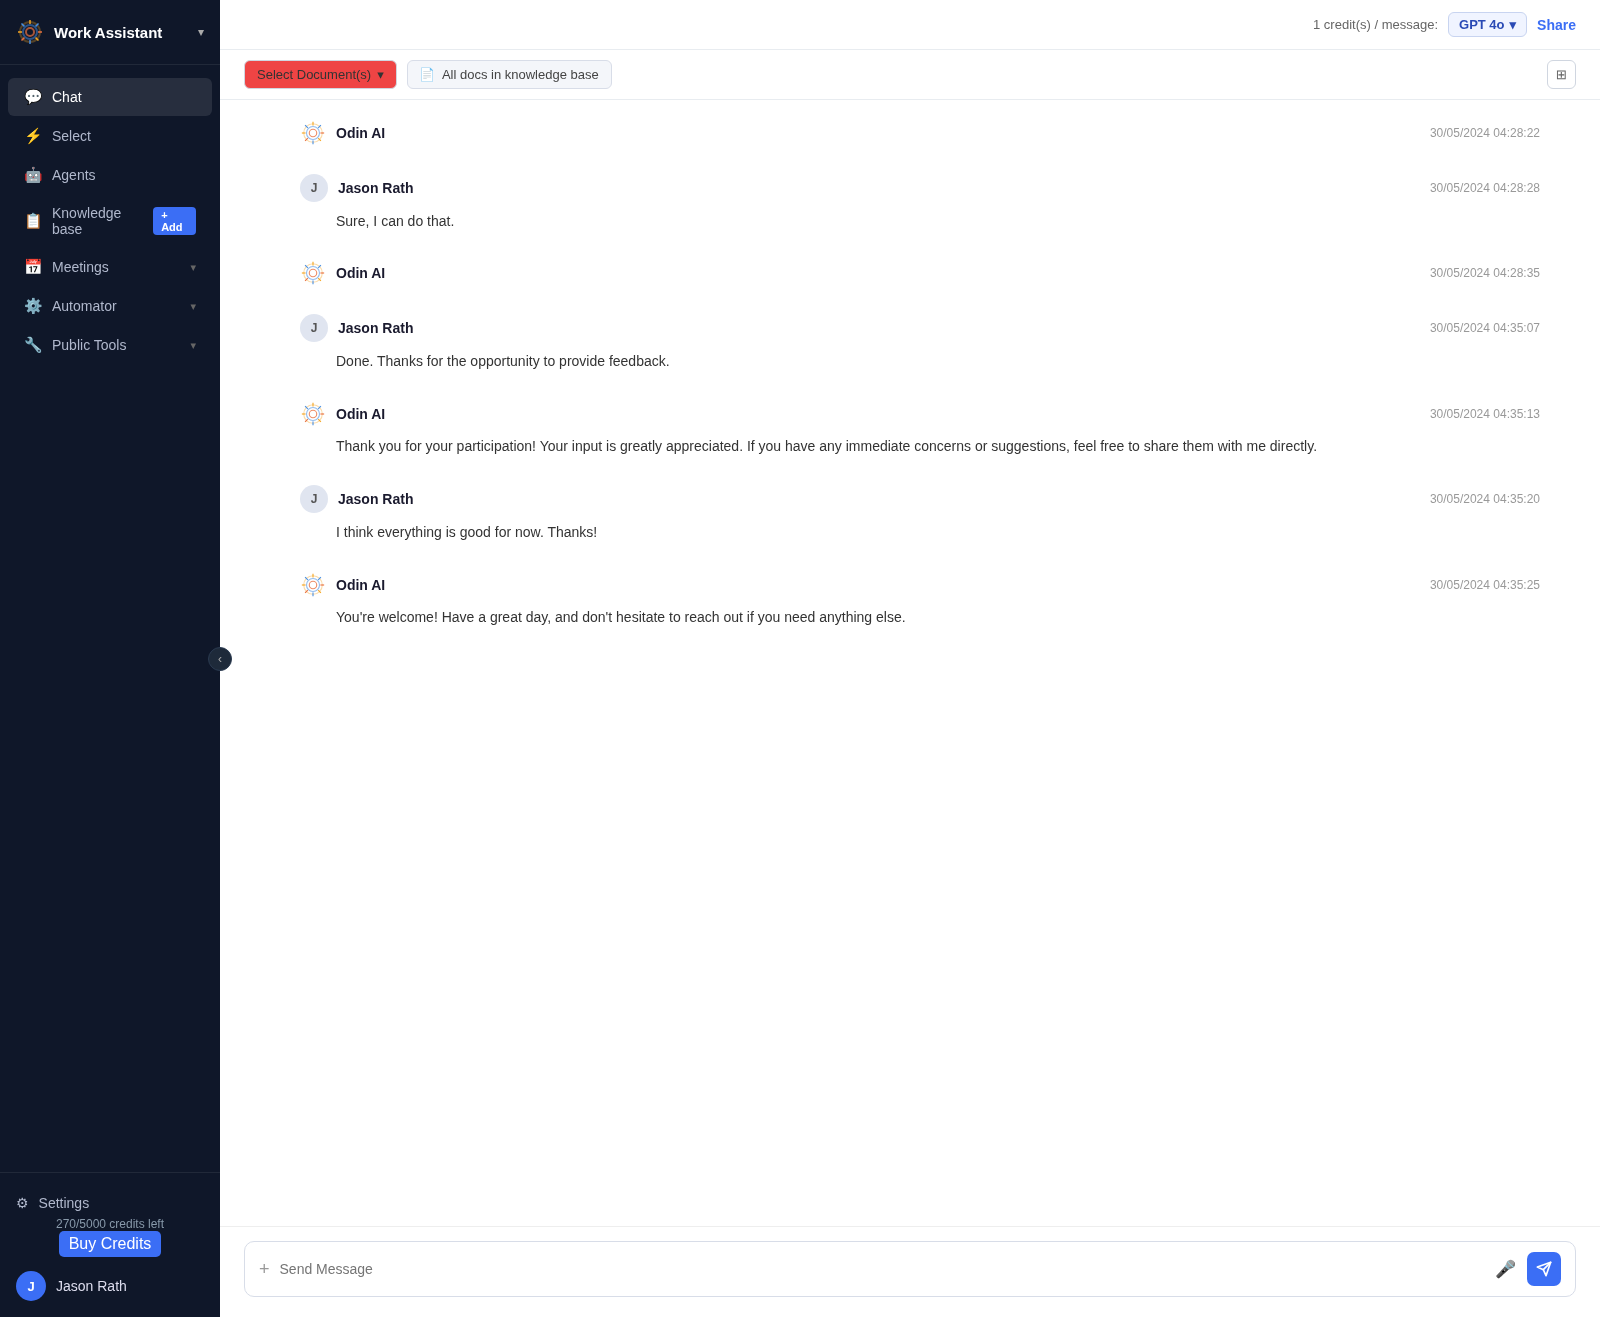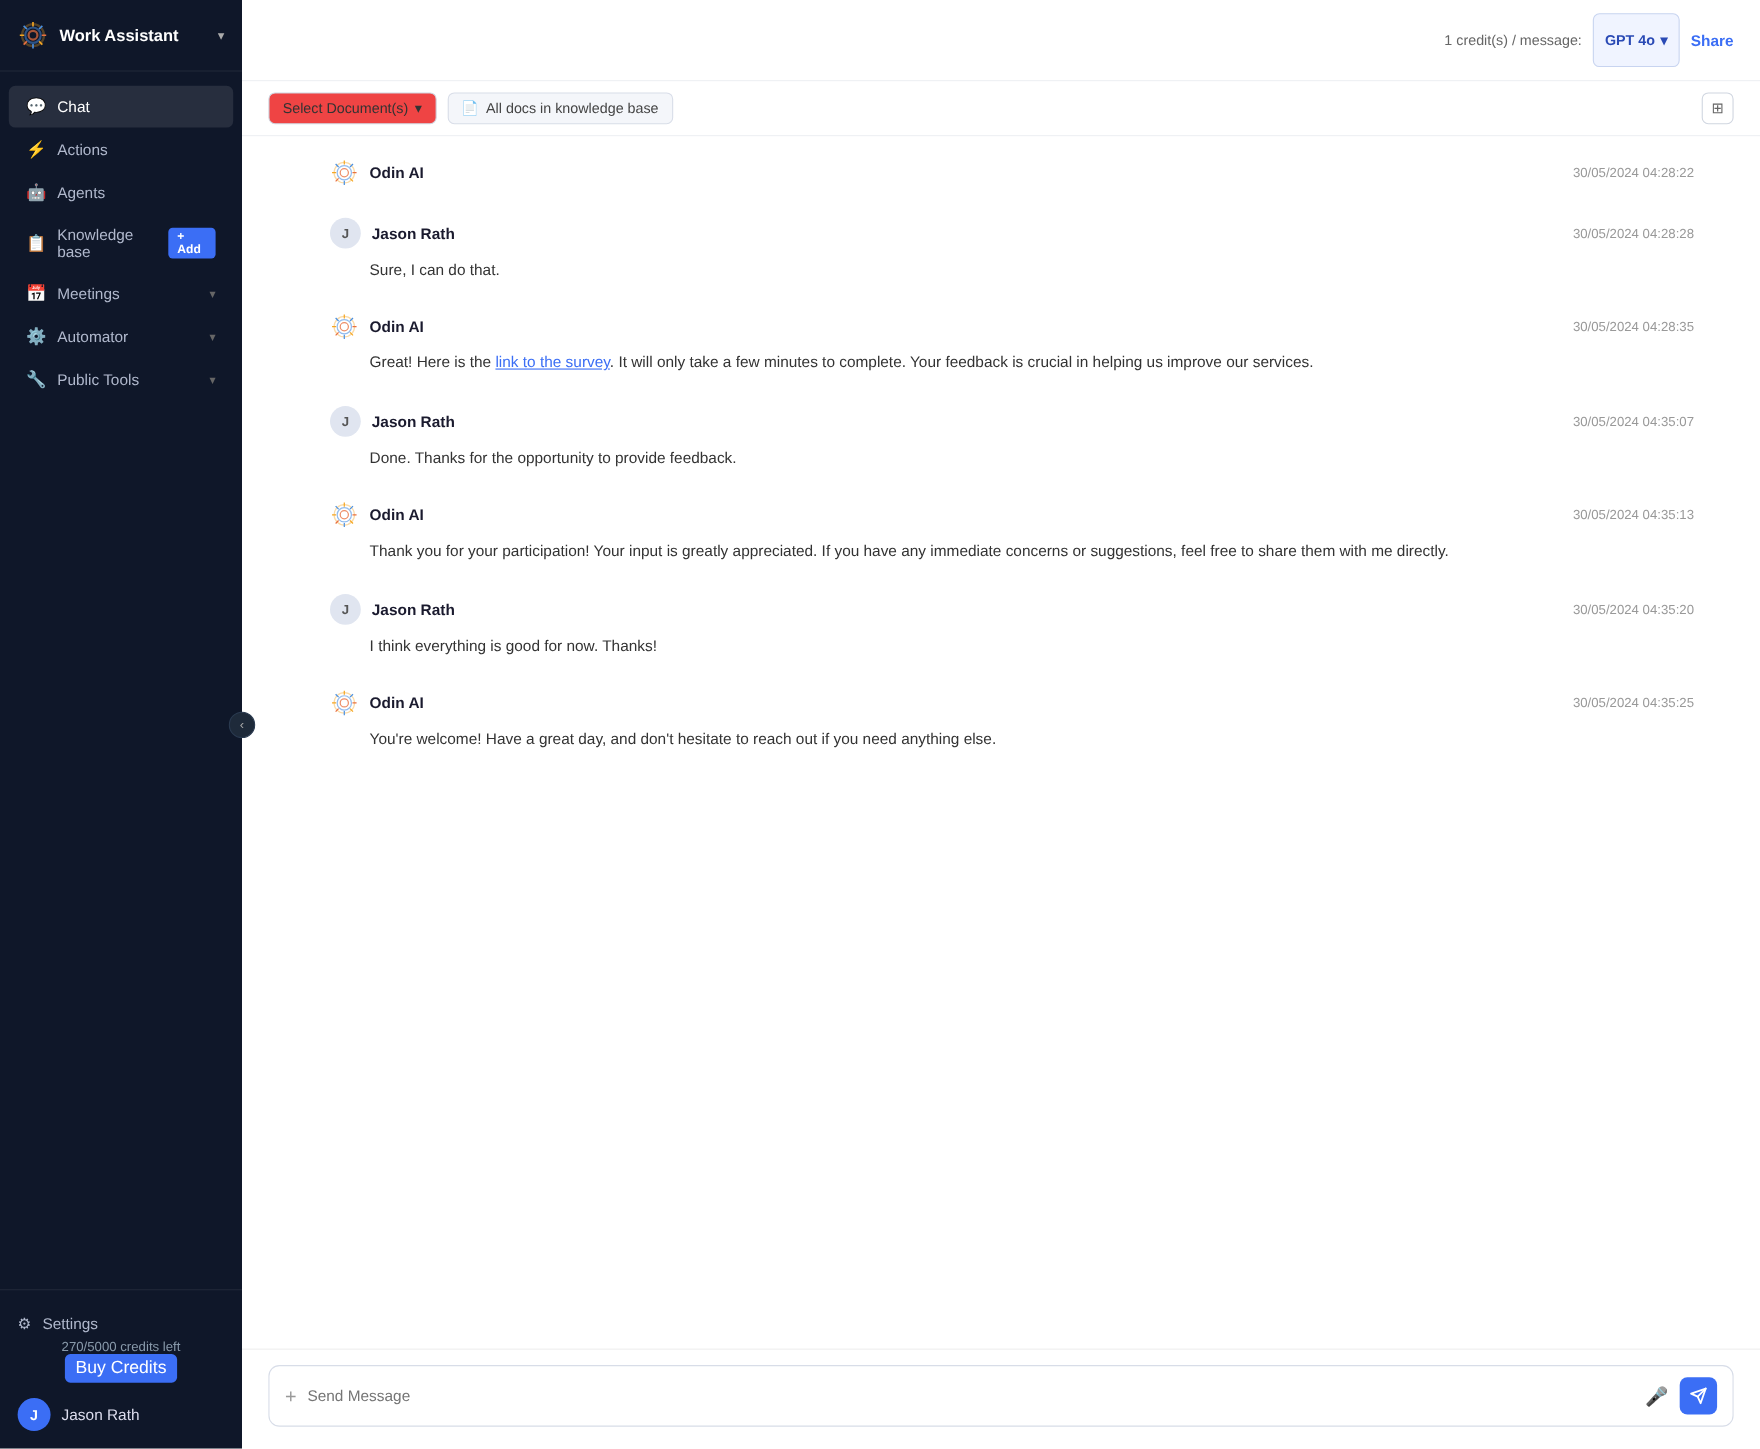--- a/index.html
+++ b/index.html
@@ -154,21 +154,21 @@
       background: #fff;
     }
     .credits-info { font-size: 13px; color: #666; }
     .model-selector {
       display: flex;
       align-items: center;
       gap: 5px;
       background: #f0f4ff;
       border: 1px solid #c8d4f0;
       border-radius: 6px;
-      padding: 16px 10px;
+      padding: 4px 10px;
       cursor: pointer;
       font-size: 13px;
       color: #2a4ab5;
       font-weight: 600;
     }
     .share-btn {
       background: none;
       border: none;
       color: #3b6ef5;
       font-size: 14px;
@@ -344,21 +344,21 @@
 
   <div class="sidebar-nav">
 
   <div class="nav-item active">
     <span class="nav-icon">💬</span>
     <span>Chat</span>
 
   </div>
       <div class="nav-item">
     <span class="nav-icon">⚡</span>
-    <span>Actions</span>
+    <span>Select</span>
 
   </div>
       <div class="nav-item">
     <span class="nav-icon">🤖</span>
     <span>Agents</span>
 
   </div>
       <div class="nav-item">
     <span class="nav-icon">📋</span>
     <span>Knowledge base</span>
@@ -478,21 +478,20 @@
       <line x1="0" y1="12" x2="0" y2="8" stroke="#4a90e2" stroke-width="1.2"></line>
       <line x1="-8.5" y1="8.5" x2="-5.6" y2="5.6" stroke="#e87040" stroke-width="1.2"></line>
       <line x1="-12" y1="0" x2="-8" y2="0" stroke="#f5a623" stroke-width="1.2"></line>
       <line x1="-8.5" y1="-8.5" x2="-5.6" y2="-5.6" stroke="#4a90e2" stroke-width="1.2"></line>
     </g>
   </svg>
             <span>Odin AI</span>
           </div>
           <div class="message-time">30/05/2024  04:28:35</div>
         </div>
-        <div class="message-body"><span>Great! Here is the </span><a class="link-style" href="#">link to the survey</a><span>. It will only take a few minutes to complete. Your feedback is crucial in helping us improve our services.</span></div>
       </div>
       <div class="message-group">
         <div class="message-header">
           <div class="message-sender">
             <div class="user-msg-avatar">J</div>
             <span>Jason Rath</span>
           </div>
           <div class="message-time">30/05/2024  04:35:07</div>
         </div>
         <div class="message-body">Done. Thanks for the opportunity to provide feedback.</div>

